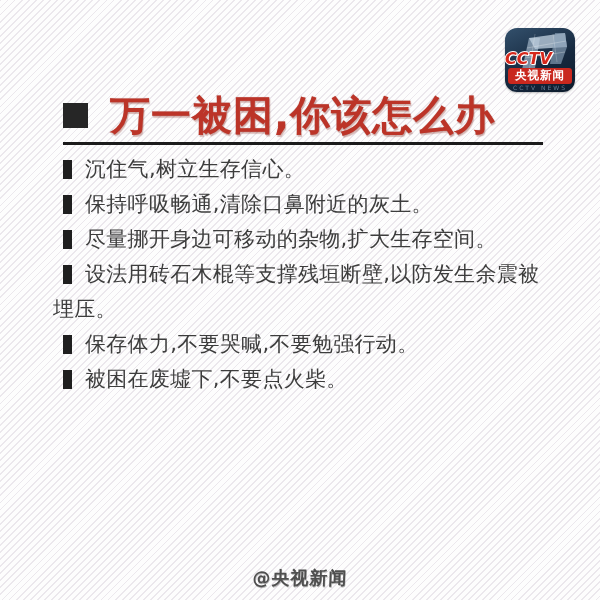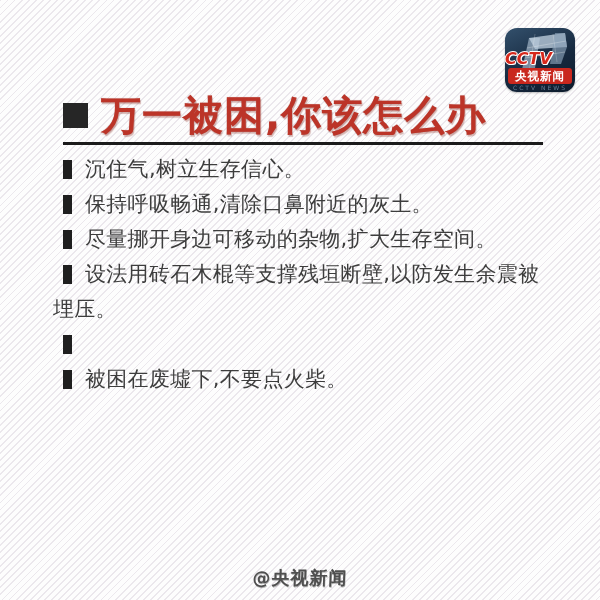--- a/index.html
+++ b/index.html
@@ -31,36 +31,36 @@
     position: absolute; top: 21px; left: 0; width: 100%;
     text-align: left;
     font-size: 16px; font-weight: 900; font-style: italic;
     letter-spacing: 0px;
     color: #d6281c;
     text-shadow: -1px 0 0 #fff, 1px 0 0 #fff, 0 -1px 0 #fff, 0 1px 0 #fff, 1px 1px 0 #fff;
   }
   .logo-band {
     position: absolute; top: 40px; left: 3px; right: 3px; height: 16px;
     background: #c9281e; border-radius: 3px;
-    display: flex; align-items: center; justify-content: center;
+    display: flex; justify-content: center;
   }
   .logo-band span {
     color: #ffffff; font-size: 11.5px; font-weight: 700; letter-spacing: 1px;
   }
   .logo-faint {
     position: absolute; top: 56px; left: 0; width: 100%;
     text-align: center;
     font-size: 6px; letter-spacing: 2px;
     color: rgba(165,195,222,0.55);
   }
 
   
   .title-row {
     position: absolute; top: 93px; left: 63px;
-    display: flex; align-items: center; gap: 13px;
+    display: flex; align-items: center; gap: 22px;
   }
   .title-square {
     width: 25px; height: 25px;
     background: #262626;
     flex: 0 0 auto;
   }
   h1.page-title {
     font-size: 40px; line-height: 44px;
     font-weight: 900;
     letter-spacing: 1px;
@@ -131,19 +131,19 @@
     <span class="title-square"></span>
     <h1 class="page-title">万一被困,你该怎么办</h1>
   </div>
   <div class="title-underline"></div>
 
   <div class="list">
     <div class="item"><span class="bullet"></span><span>沉住气,树立生存信心。</span></div>
     <div class="item"><span class="bullet"></span><span>保持呼吸畅通,清除口鼻附近的灰土。</span></div>
     <div class="item"><span class="bullet"></span><span>尽量挪开身边可移动的杂物,扩大生存空间。</span></div>
     <div class="item"><span class="bullet"></span><span>设法用砖石木棍等支撑残垣断壁,以防发生余震被埋压。</span></div>
-    <div class="item"><span class="bullet"></span></div>
+    <div class="item"><span class="bullet"></span><span>保存体力,不要哭喊,不要勉强行动。</span></div>
     <div class="item"><span class="bullet"></span><span>被困在废墟下,不要点火柴。</span></div>
   </div>
 
   <div class="watermark">@央视新闻</div>
 
 </div>
 
 </body></html>

